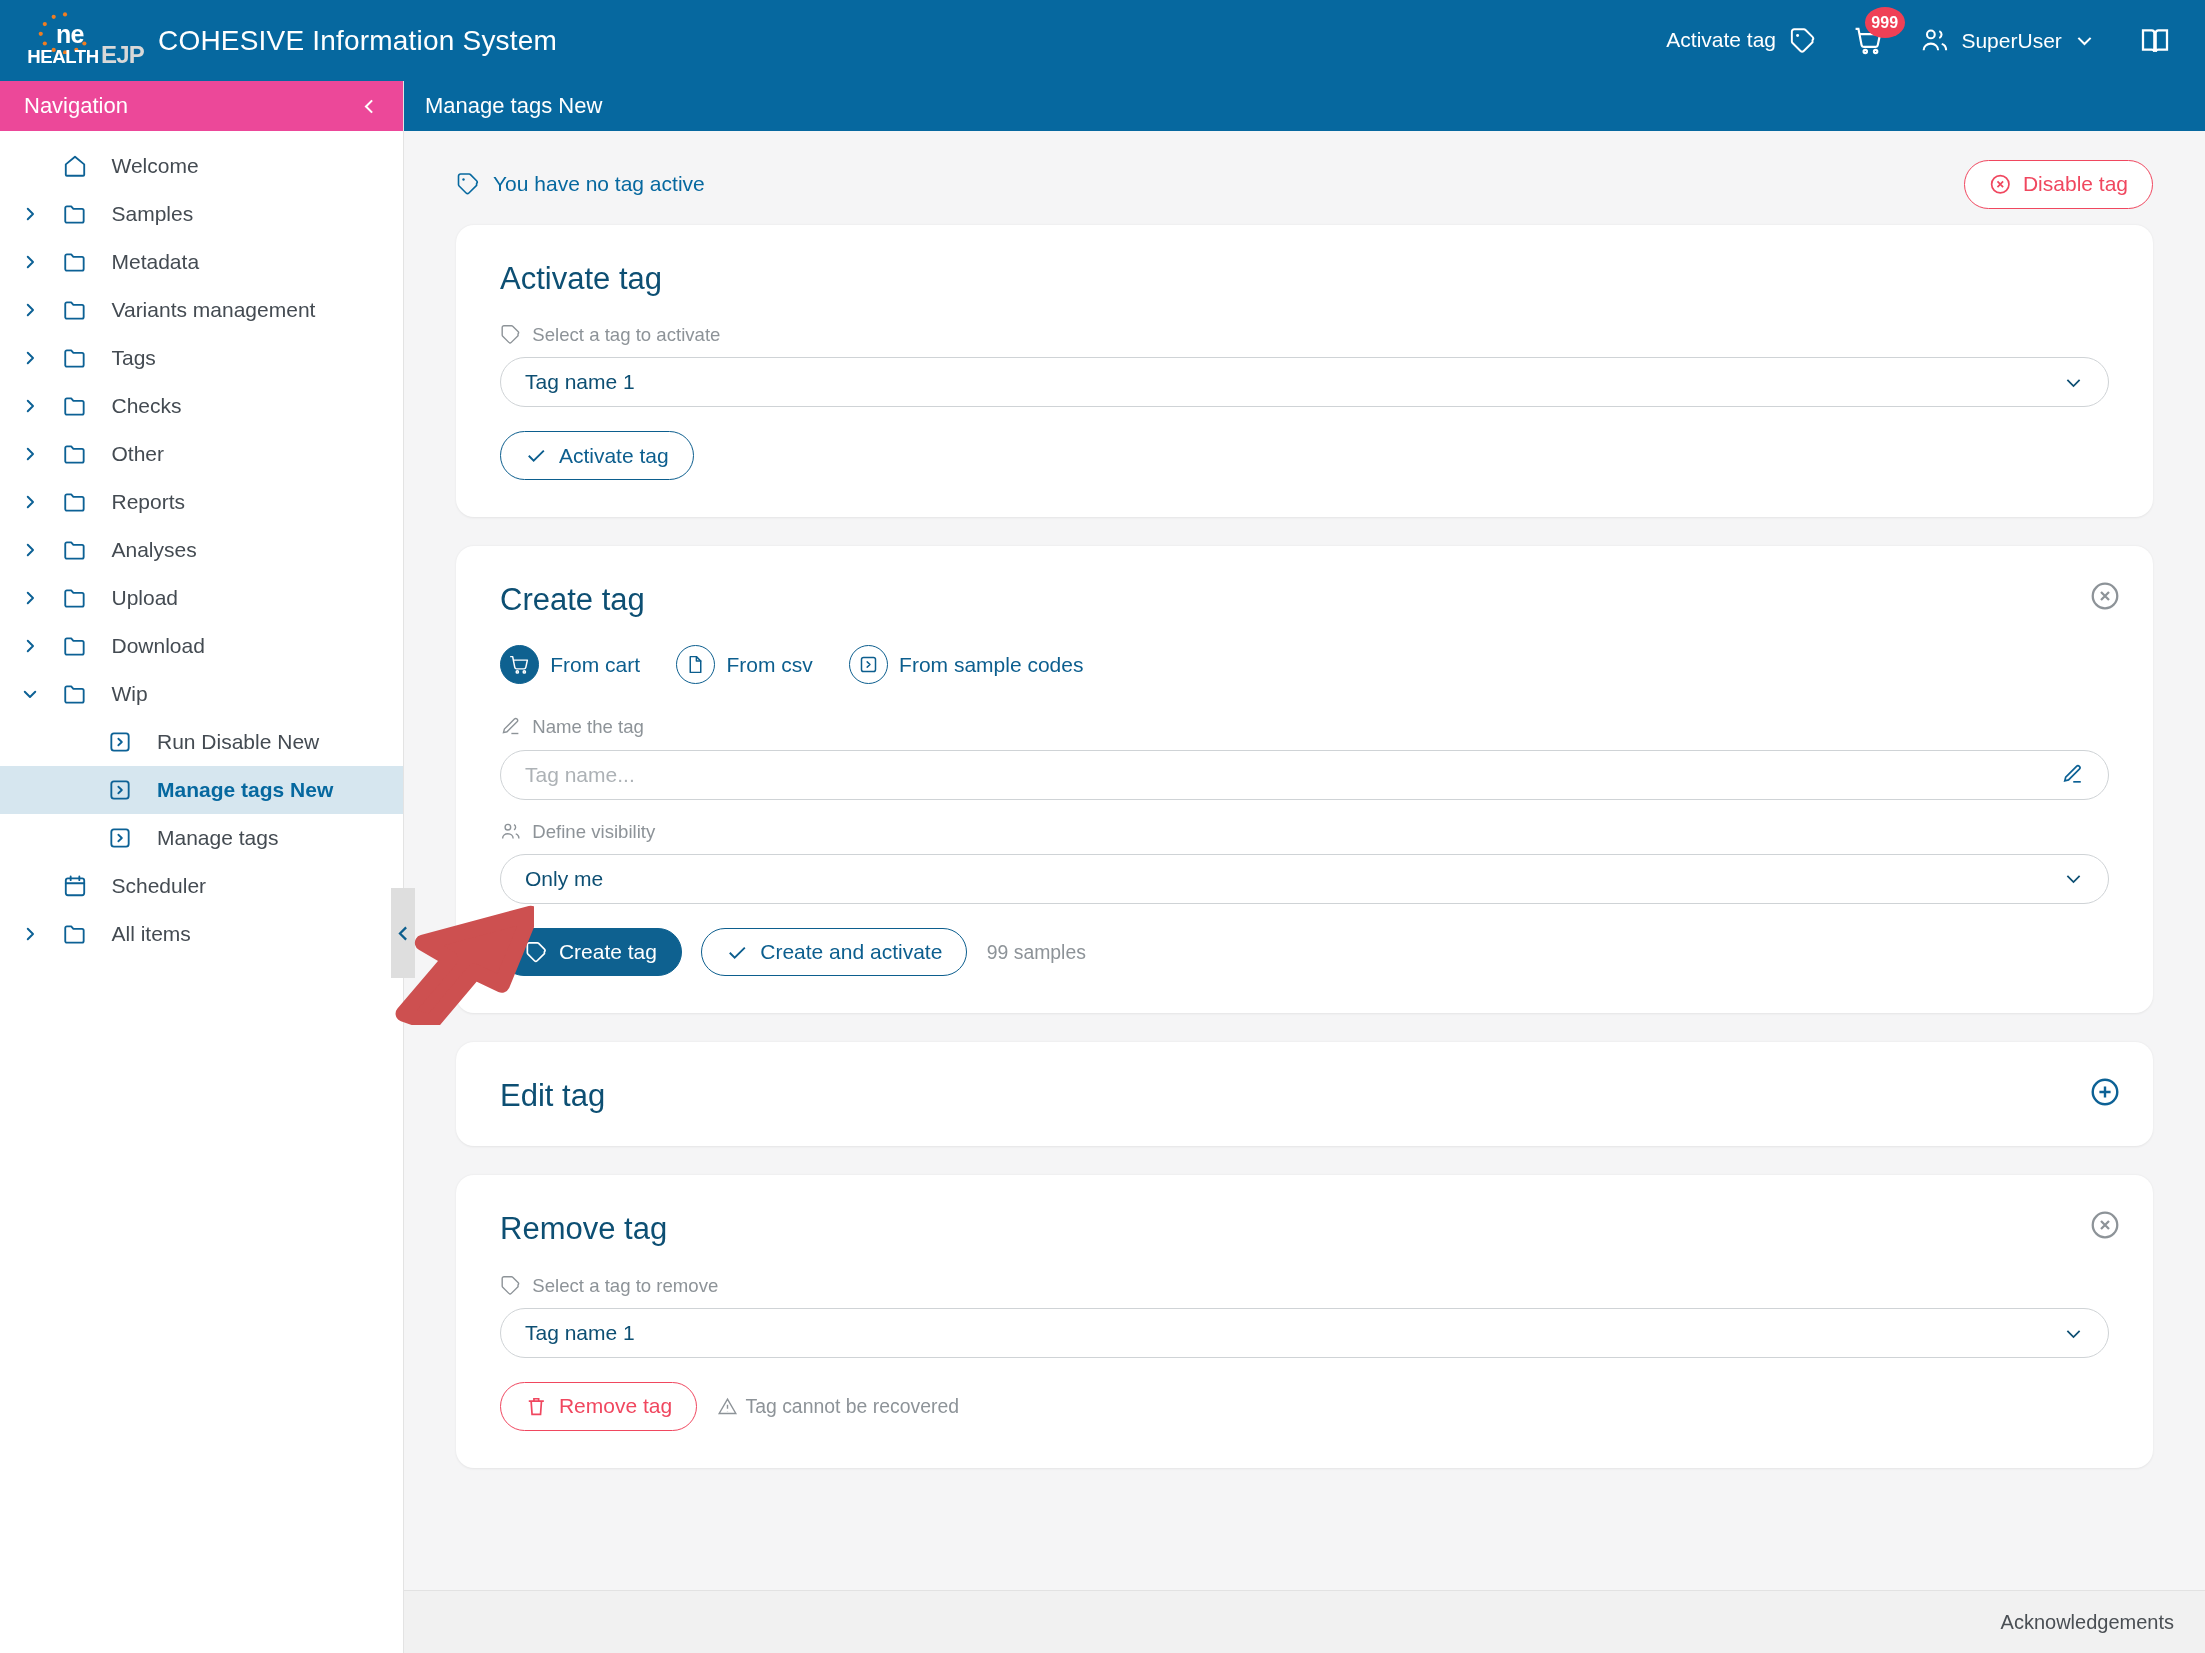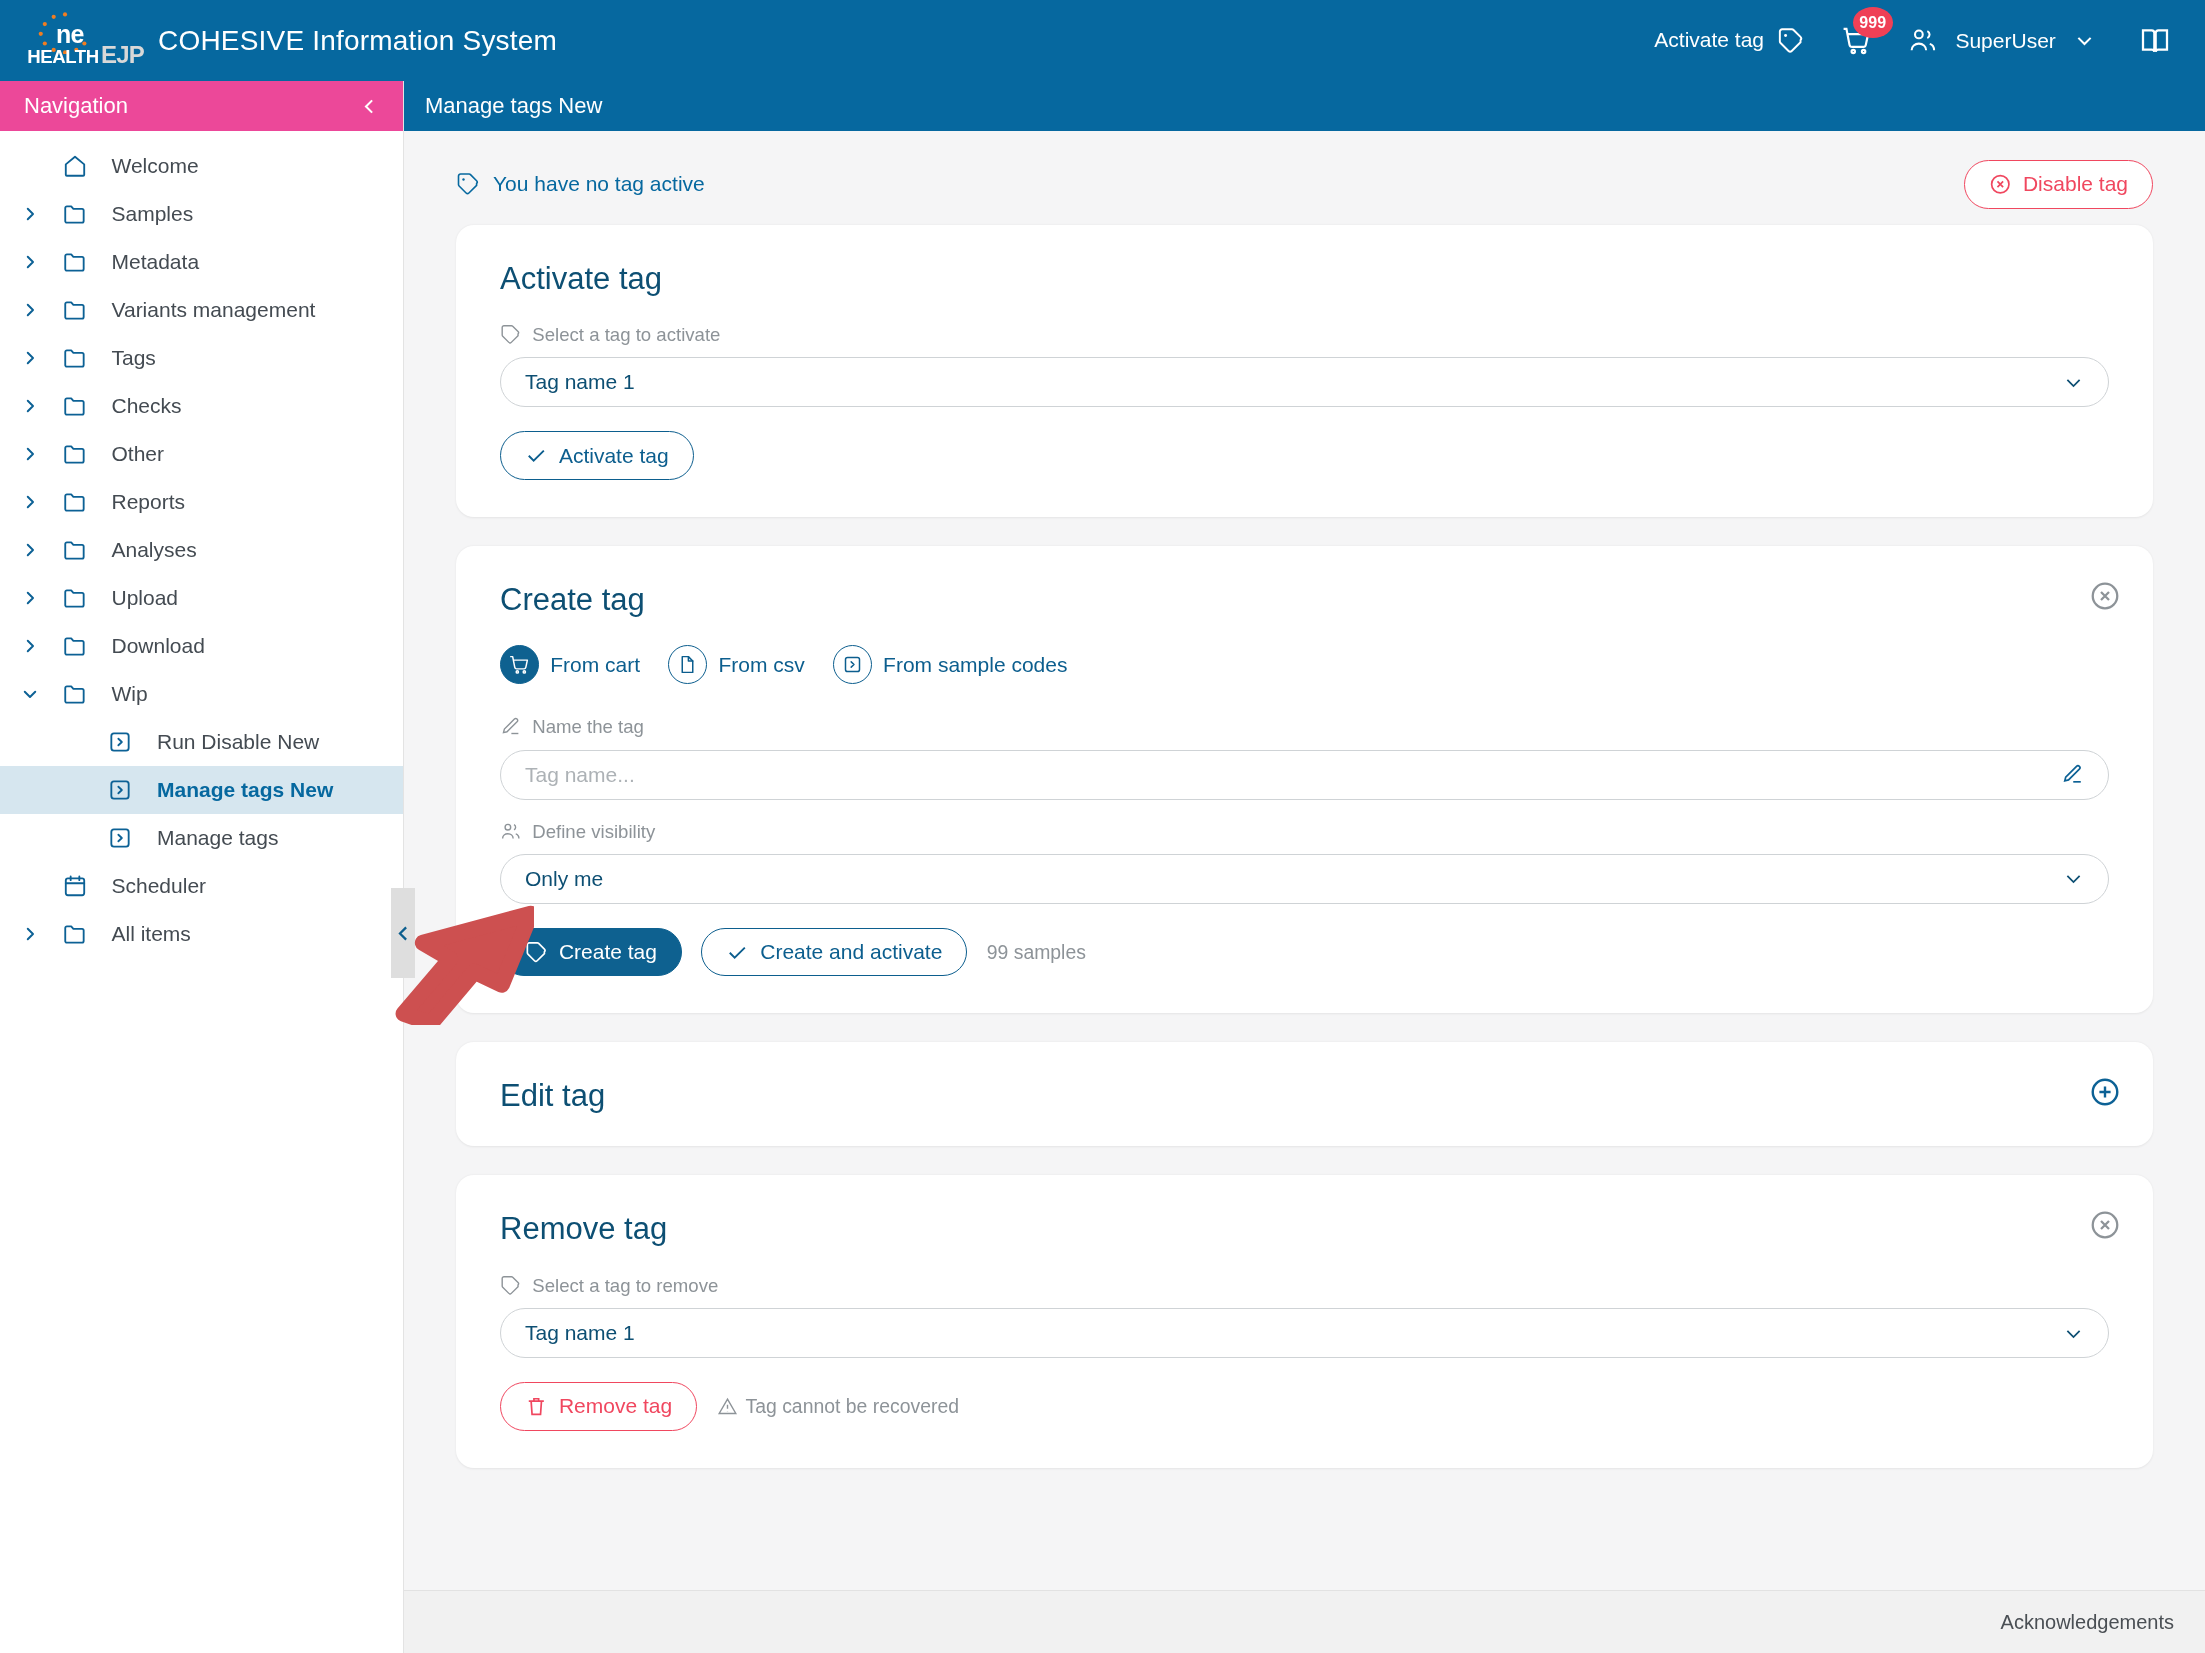--- a/index.html
+++ b/index.html
@@ -37,21 +37,21 @@
   .topright { margin-left: auto; display: flex; align-items: center; gap: 0; }
   .tr-item { display: flex; align-items: center; color: #ffffff; cursor: pointer; }
   .activate-tag-link { font-size: 21px; gap: 13px; margin-right: 37px; }
   .cart-wrap { position: relative; margin-right: 36px; }
   .badge {
     position: absolute; top: -18px; left: 11.3px;
     background: #ef4056; color: #fff; font-size: 16px; font-weight: 700;
     border-radius: 50%; width: 40px; height: 31px;
     display: flex; align-items: center; justify-content: center;
   }
-  .user-wrap { gap: 18px; margin-right: 44px; font-size: 21px; }
+  .user-wrap { gap: 12px; margin-right: 44px; font-size: 21px; }
   .book-wrap { margin-right: 3.2px; }
 
   
   .body { flex: 1; display: flex; min-height: 0; position: relative; }
 
   
   .sidebar { width: 404px; flex: 0 0 404px; background: #ffffff; display: flex; flex-direction: column;
              border-right: 0.8px solid #e3e3e3; position: relative; }
   .nav-header {
     height: 50px; background: #ec4899; color: #ffffff;
@@ -117,21 +117,21 @@
     display: flex; align-items: center; padding: 0 24px;
     color: #0d4f73; font-size: 21px; background: #fff; cursor: pointer;
   }
   .select-box .chev-down { margin-left: auto; display: flex; }
   .input-box .pencil { margin-left: auto; display: flex; }
   .input-box .placeholder { color: #adb2b6; }
   .mt24 { margin-top: 21px; }
   .btn-row { display: flex; align-items: center; gap: 19.4px; margin-top: 24px; }
   .hint { color: #8d9398; font-size: 19.4px; display: flex; align-items: center; gap: 8px; }
 
-  .source-tabs { display: flex; align-items: flex-start; gap: 28px; margin-bottom: 32px; }
+  .source-tabs { display: flex; align-items: flex-start; gap: 36px; margin-bottom: 32px; }
   .source-tab { display: flex; align-items: center; gap: 11.3px; cursor: pointer; color: #0c5e8e; font-size: 21px; }
   .src-ic {
     width: 39px; height: 39px; border-radius: 50%; border: 1.6px solid #0c5e8e;
     display: flex; align-items: center; justify-content: center; flex: 0 0 39px;
   }
   .source-tab.active .src-ic { background: #0e6190; border-color: #0e6190; }
 
   .footer {
     height: 63px; flex: 0 0 63px; background: #f1f1f1; border-top: 0.8px solid #e2e2e2;
     display: flex; align-items: center; justify-content: flex-end;

